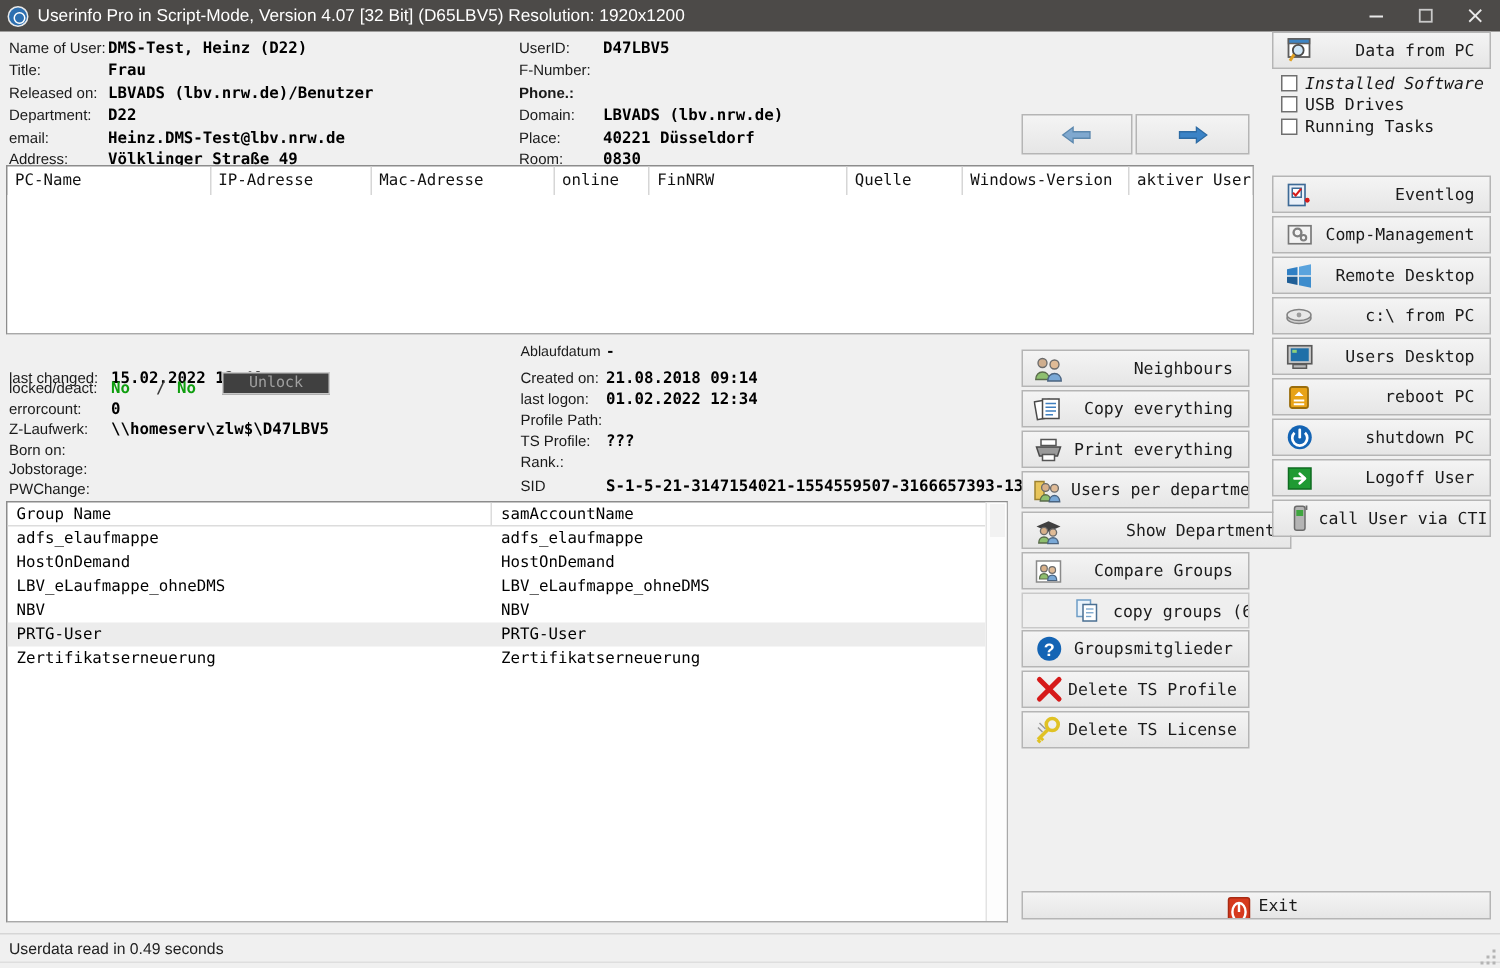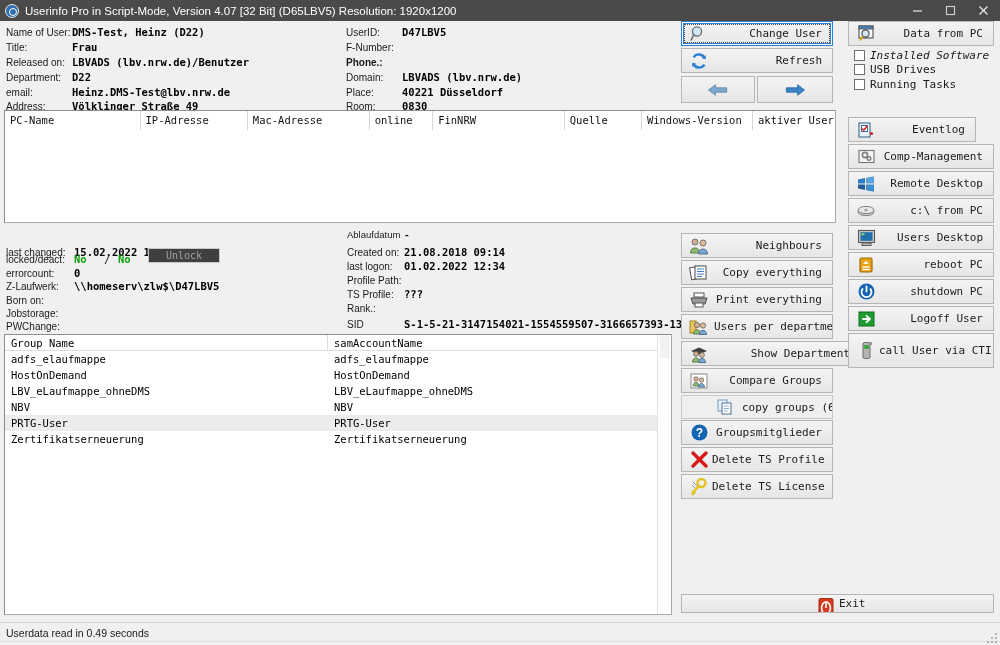--- a/index.html
+++ b/index.html
@@ -229,41 +229,21 @@
     <div class="lbl" style="left:346px; top:72px;">Domain:</div>
     <div class="val" style="left:402px; top:71px;">LBVADS (lbv.nrw.de)</div>
 
     <div class="lbl" style="left:346px; top:87px;">Place:</div>
     <div class="val" style="left:402px; top:86px;">40221 Düsseldorf</div>
 
     <div class="lbl" style="left:346px; top:101px;">Room:</div>
     <div class="val" style="left:402px; top:100px;">0830</div>
   </div>
 
-  <div class="btn focus" style="position:absolute; left:681px; top:21px; width:152px; height:25px;">
-    <span class="bico">
-      <svg width="18" height="18" viewBox="0 0 18 18">
-        <circle cx="7" cy="6.5" r="4.6" fill="#cfe6f7" stroke="#6d6d6d" stroke-width="1.3"></circle>
-        <line x1="3.4" y1="10.4" x2="1" y2="15.5" stroke="#6d6d6d" stroke-width="1.6"></line>
-      </svg>
-    </span>
-    <span class="blabel">Change User</span>
-  </div>
-
-  <div class="btn" style="position:absolute; left:681px; top:48px; width:152px; height:25px;">
-    <span class="bico">
-      <svg width="18" height="18" viewBox="0 0 18 18">
-        <path d="M14.6 6.3A6.2 6.2 0 0 0 3.6 5.3" fill="none" stroke="#2b7fd0" stroke-width="2.4"></path>
-        <path d="M3.4 11.7a6.2 6.2 0 0 0 11 1" fill="none" stroke="#2b7fd0" stroke-width="2.4"></path>
-        <path d="M15.6 3.0 L15.9 7.2 L11.8 6.2 Z" fill="#2b7fd0"></path>
-        <path d="M2.4 15.0 L2.1 10.8 L6.2 11.8 Z" fill="#2b7fd0"></path>
-      </svg>
-    </span>
-    <span class="blabel">Refresh</span>
-  </div>
+
 
   <div class="btn center" style="position:absolute; left:681px; top:76px; width:74px; height:27px;">
     <span class="bico" style="margin:0 auto;">
       <svg width="30" height="18" viewBox="0 0 30 18">
         <path d="M12 3 L4 9 L12 15 L12 11.5 L25 11.5 L25 6.5 L12 6.5 Z" fill="#7fa8cf" stroke="#5b87ad" stroke-width="1"></path>
       </svg>
     </span>
   </div>
 
   <div class="btn center" style="position:absolute; left:757px; top:76px; width:76px; height:27px;">
@@ -479,21 +459,21 @@
       <svg width="20" height="19" viewBox="0 0 20 19">
         <circle cx="12.5" cy="6" r="4" fill="none" stroke="#e0c224" stroke-width="2.4"></circle>
         <path d="M10 9 L3 16" stroke="#e0c224" stroke-width="2.4"></path>
         <path d="M4.5 14.5 L6.5 16.5 M2.8 16.2 L4.6 18" stroke="#e0c224" stroke-width="2"></path>
         <path d="M4 5 L8 9 M3 8 L6 11" stroke="#9a9a9a" stroke-width="1"></path>
       </svg>
     </span>
     <span class="blabel">Delete TS License</span>
   </div>
 
-  <div class="btn" style="position:absolute; left:848px; top:117px; width:128px; height:25px;">
+  <div class="btn" style="position:absolute; left:848px; top:117px; width:146px; height:25px;">
     <span class="bico">
       <svg width="19" height="18" viewBox="0 0 19 18">
         <rect x="2" y="2" width="11" height="14" fill="#eaf1f9" stroke="#3d6a96" stroke-width="1.1"></rect>
         <rect x="4.5" y="4.5" width="6" height="6" fill="#ffffff" stroke="#3d6a96" stroke-width="1"></rect>
         <path d="M5 7.5 L6.8 9.3 L10.5 4.8" fill="none" stroke="#d61a1a" stroke-width="1.4"></path>
         <circle cx="14.5" cy="12.5" r="1.6" fill="#d61a1a"></circle>
       </svg>
     </span>
     <span class="blabel">Eventlog</span>
   </div>
@@ -570,21 +550,21 @@
   <div class="btn" style="position:absolute; left:848px; top:306px; width:146px; height:25px;">
     <span class="bico">
       <svg width="19" height="18" viewBox="0 0 19 18">
         <rect x="2" y="2" width="15" height="14" fill="#1f9a33" stroke="#0f6b20" stroke-width="1"></rect>
         <path d="M6 9 L12.5 9 M9.5 5.8 L13 9 L9.5 12.2" fill="none" stroke="#ffffff" stroke-width="1.8" stroke-linecap="round" stroke-linejoin="round"></path>
       </svg>
     </span>
     <span class="blabel">Logoff User</span>
   </div>
 
-  <div class="btn" style="position:absolute; left:848px; top:333px; width:146px; height:35px;">
+  <div class="btn" style="position:absolute; left:848px; top:333px; width:146px; height:25px;">
     <span class="bico">
       <svg width="13" height="19" viewBox="0 0 13 19">
         <rect x="3" y="1.5" width="7" height="16" rx="1.5" fill="#b4b4b4" stroke="#6b6b6b" stroke-width="1"></rect>
         <rect x="4.2" y="4" width="4.6" height="4" fill="#3fa63f"></rect>
         <line x1="11" y1="1" x2="11" y2="4" stroke="#6b6b6b" stroke-width="1.2"></line>
       </svg>
     </span>
     <span class="blabel">call User via CTI</span>
   </div>
 

